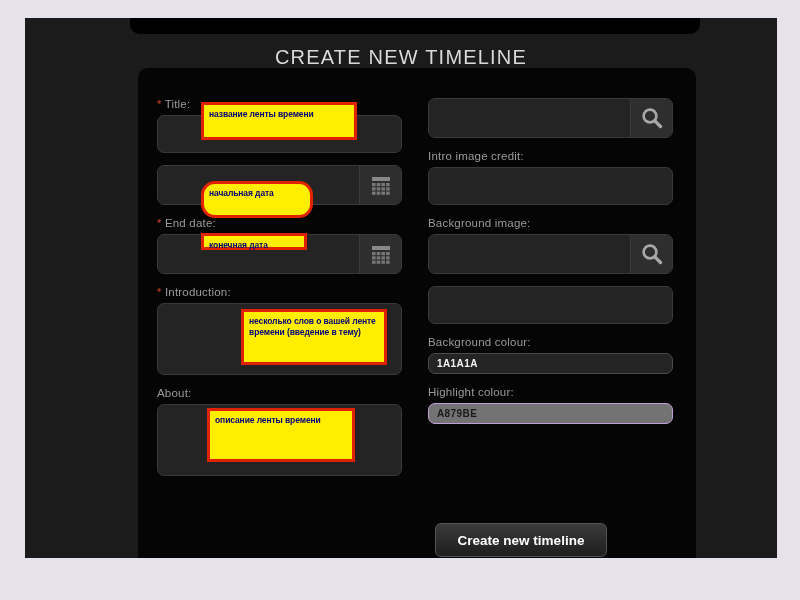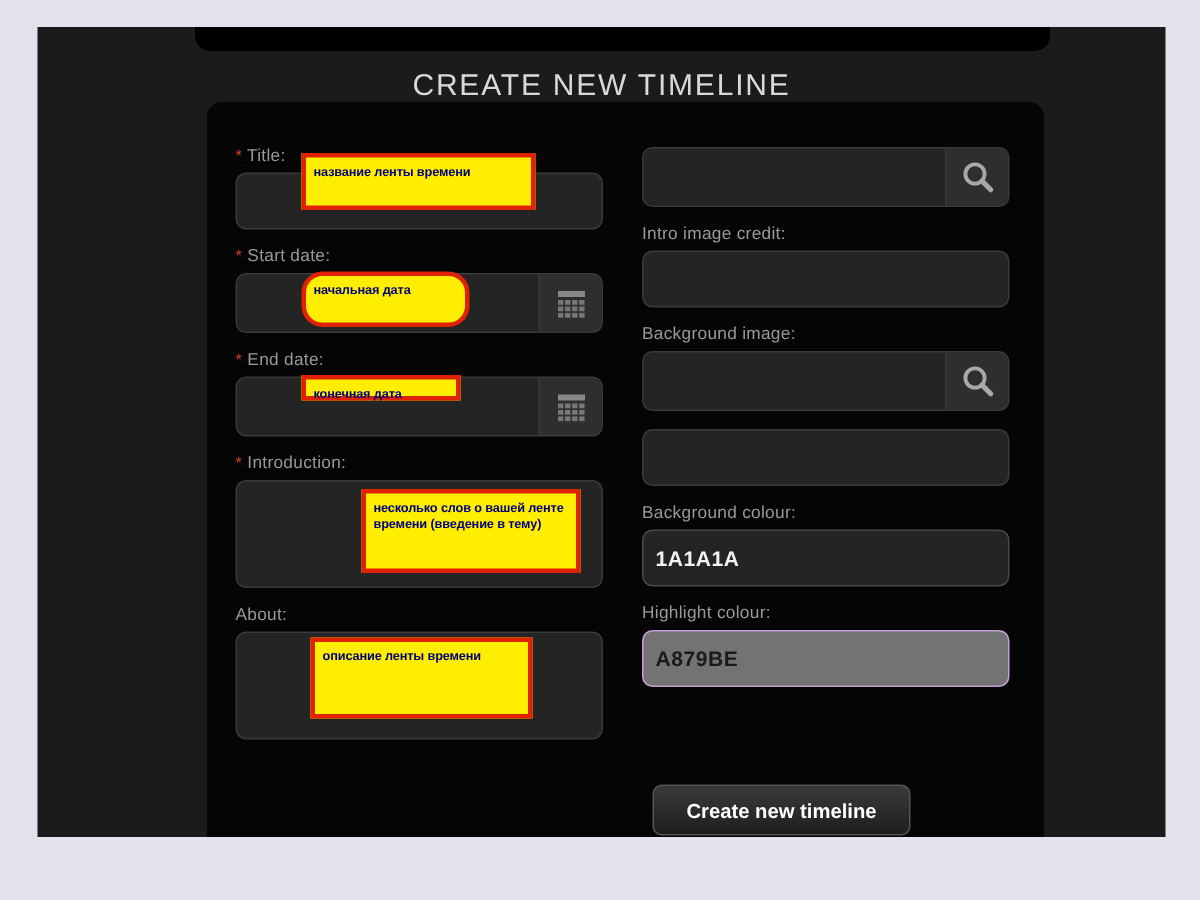--- a/index.html
+++ b/index.html
@@ -114,28 +114,28 @@
     background: #2e2e2e;
     border-left: 1px solid #3a3a3a;
     display: flex;
     align-items: center;
     justify-content: center;
   }
 
   
   .colour-box {
     width: 100%;
-    height: 38px;
+    height: 21px;
     background: #242424;
     border: 1px solid #4a4a4a;
     border-radius: 7px;
     display: flex;
     align-items: center;
     padding-left: 8px;
-    font-size: 14px;
+    font-size: 10px;
     font-weight: bold;
     color: #f2f2f2;
     letter-spacing: .4px;
   }
   .colour-box.highlight {
     background: #737373;
     border: 1px solid #c49fd6;
     color: #1a1a1a;
   }
 
@@ -190,24 +190,20 @@
       <div class="field">
         <div class="field-label">
           <span class="req-star">*</span>
           <span>Title:</span>
         </div>
         <div class="input-box"></div>
         <div class="annot" style="left:44px; top:4px; width:156px; height:38px;">название ленты времени</div>
       </div>
 
       <div class="field">
-        <div class="field-label">
-          <span class="req-star">*</span>
-          <span>Start date:</span>
-        </div>
         <div class="input-row">
           <div class="slot"></div>
           <div class="addon">
             <span>
               <svg width="20" height="19" viewBox="0 0 20 19">
                 <rect x="1" y="1" width="18" height="4" fill="#888888"></rect>
                 <g fill="#777777">
                   <rect x="1" y="7" width="3.6" height="3.2"></rect>
                   <rect x="5.7" y="7" width="3.6" height="3.2"></rect>
                   <rect x="10.4" y="7" width="3.6" height="3.2"></rect>

